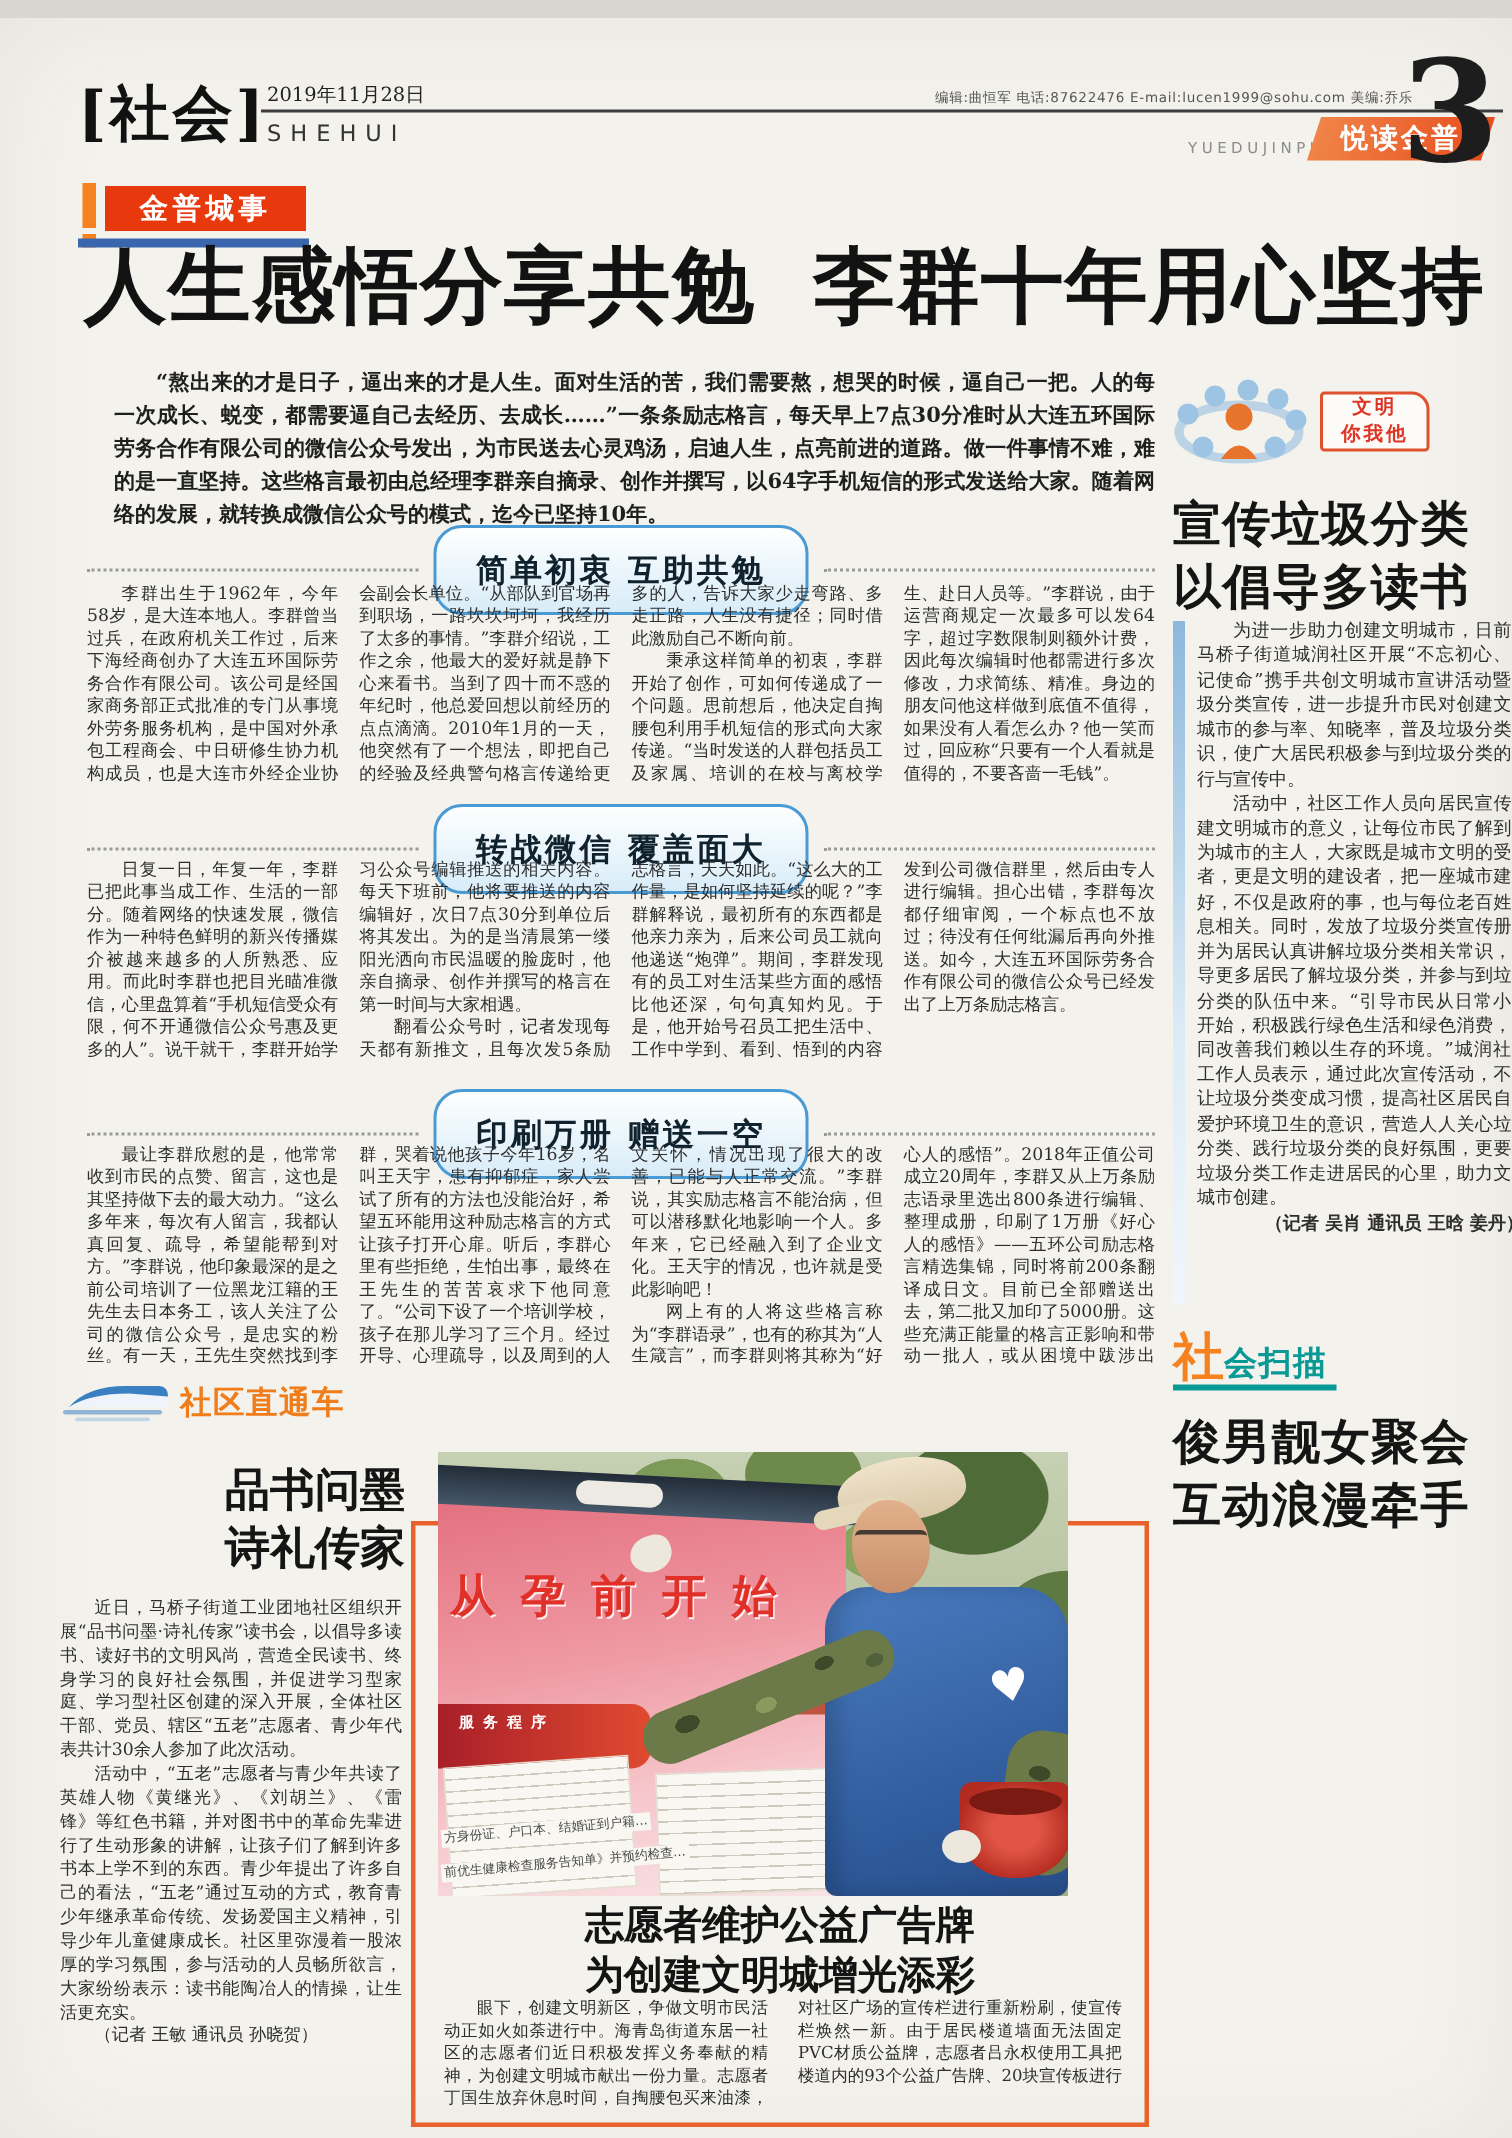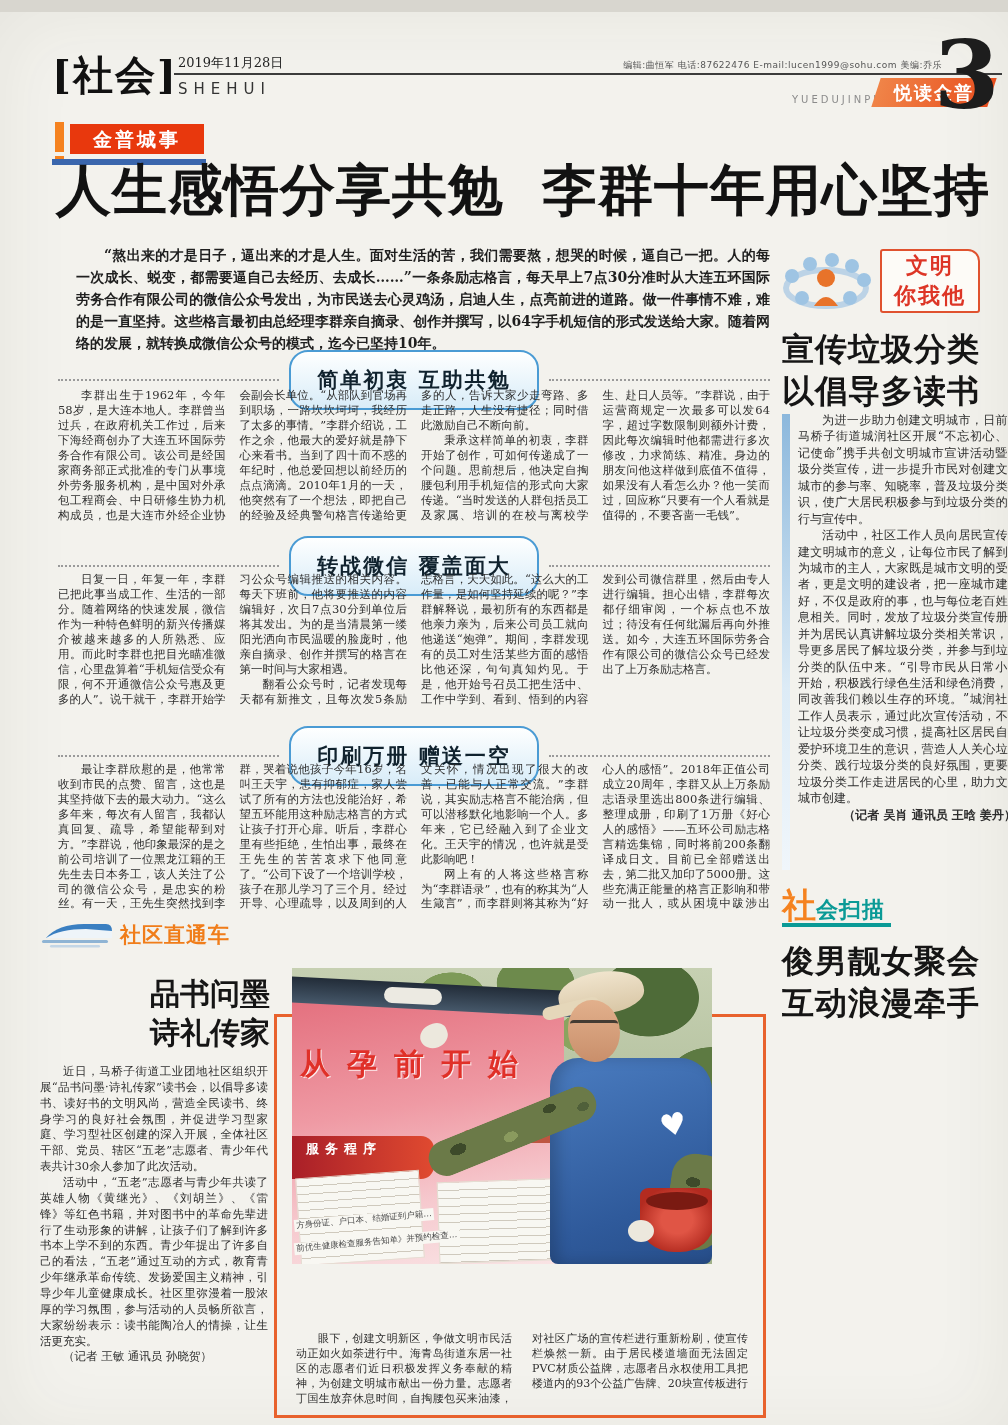--- a/index.html
+++ b/index.html
@@ -41,21 +41,21 @@
             background:linear-gradient(#feffff,#d8ecf8);font-size:21px;font-weight:800;color:#10222e;
             letter-spacing:2px;white-space:nowrap;}
   .cols{left:58px;width:712px;column-count:4;column-gap:14px;font-size:11.5px;line-height:1.3;
         text-align:justify;color:#2e2e2e;overflow:hidden;}
   .cols p{margin:0;text-indent:2em;}
   .cols p.byline, .bar-block p.byline, .ps-body p.byline{text-indent:0;text-align:right;font-weight:700;padding-right:4px;}
 
   
   .civ-row{left:780px;top:236px;width:224px;display:flex;align-items:center;}
   .civ-box{margin-left:8px;border:2px solid #e0522f;border-radius:3px 12px 3px 3px;padding:0 12px;
-           color:#dd3526;font-size:22px;font-weight:800;line-height:1.35;text-align:center;letter-spacing:2px;background:#fdfbf7;}
+           color:#dd3526;font-size:13px;font-weight:800;line-height:1.35;text-align:center;letter-spacing:2px;background:#fdfbf7;}
   .side-title{left:782px;width:222px;font-size:32px;font-weight:900;line-height:1.32;color:#151515;letter-spacing:1px;}
   .bar-block{padding-left:16px;position:relative;font-size:12px;line-height:1.37;text-align:justify;color:#2e2e2e;}
   .bar-block:before{content:"";position:absolute;left:0;top:2px;bottom:2px;width:8px;
                     background:linear-gradient(180deg,#8cb8dc,#dcebf6 60%,#f0f6fb);}
   .bar-block p{margin:0;text-indent:2em;}
   .civ-body{left:782px;top:400px;width:222px;height:460px;overflow:hidden;}
   .ss-badge{left:782px;top:876px;display:flex;align-items:flex-end;border-bottom:4px solid #0a9a96;padding:0 6px 1px 0;}
   .ss-badge .b1{font-size:34px;font-weight:900;color:#f5821f;line-height:1;}
   .ss-badge .b2{font-size:22px;font-weight:800;color:#0a9a96;line-height:1.15;letter-spacing:1px;}
   .ss-title{top:928px;}
@@ -85,21 +85,21 @@
           radial-gradient(50px 36px at 70% 22%, #8aa45f 0 55%, transparent 56%),
           linear-gradient(#c6d0b2,#9fb088);}
   .photo *{position:absolute;}
   .bb{left:0;top:34px;width:272px;height:262px;
       background:linear-gradient(170deg,#e4717f 0%,#ef9aa4 40%,#f6c9ce 72%,#f9e4e5 100%);}
   .bb-top{left:-6px;top:16px;width:300px;height:26px;background:linear-gradient(#222c38,#46586a);transform:rotate(3deg);}
   .bb-paint{left:92px;top:20px;width:58px;height:16px;background:#eceae2;border-radius:8px;transform:rotate(3deg);}
   .bb-txt{left:8px;top:76px;width:264px;color:#e03028;font-weight:900;font-size:30px;letter-spacing:17px;
           text-shadow:1px 1px 0 rgba(255,255,255,.85);white-space:nowrap;}
   .bb-banner{left:0;top:168px;width:142px;height:43px;background:linear-gradient(90deg,#a91f28,#e04a30);
-             border-radius:0 13px 13px 0;color:#fff;font-weight:700;font-size:13px;line-height:26px;
+             border-radius:0 13px 13px 0;color:#fff;font-weight:700;font-size:10px;line-height:26px;
              padding-left:14px;letter-spacing:6px;box-sizing:border-box;}
   .bb-banner2{left:170px;top:162px;width:120px;height:13px;background:#b84a33;border-radius:7px;opacity:.9;}
   .bb-panel{background:repeating-linear-gradient(#f8f7f2 0 7px,#cfc9bd 7px 8px);border:1px solid #e4ded2;}
   .p1{left:6px;top:206px;width:122px;height:86px;transform:rotate(-4deg);}
   .p2{left:146px;top:212px;width:128px;height:80px;transform:rotate(-2deg);}
   .bb-small{color:#4a4a4a;font-size:8.5px;white-space:nowrap;transform:rotate(-5deg);background:#f8f7f2;padding:0 2px;}
   .s1{left:2px;top:246px;}
   .s2{left:2px;top:268px;}
   .arm{left:125px;top:112px;width:178px;height:36px;border-radius:18px;background-color:#6b7a48;
        background-image:radial-gradient(14px 9px at 18% 40%,#3d4a2a 0 60%,transparent 61%),
@@ -260,17 +260,21 @@
     <div class="cap"></div>
     <div class="brim"></div>
     <div class="face"></div>
     <div class="glasses"></div>
     <div class="heart sans">♥</div>
     <div class="arm2"></div>
     <div class="bucket"></div>
     <div class="glove2"></div>
   </div>
 
+  <div class="abs ps-title sans">
+    <div>志愿者维护公益广告牌</div>
+    <div>为创建文明城增光添彩</div>
+  </div>
   <div class="abs ps-body">
       <p>眼下，创建文明新区，争做文明市民活动正如火如荼进行中。海青岛街道东居一社区的志愿者们近日积极发挥义务奉献的精神，为创建文明城市献出一份力量。志愿者丁国生放弃休息时间，自掏腰包买来油漆，对社区广场的宣传栏进行重新粉刷，使宣传栏焕然一新。由于居民楼道墙面无法固定PVC材质公益牌，志愿者吕永权使用工具把楼道内的93个公益广告牌、20块宣传板进行了加固维护。他们这种无私奉献的精神，受到辖区居民的一致称赞。</p>
     </div>
 
 </div>
 
 </body></html>

